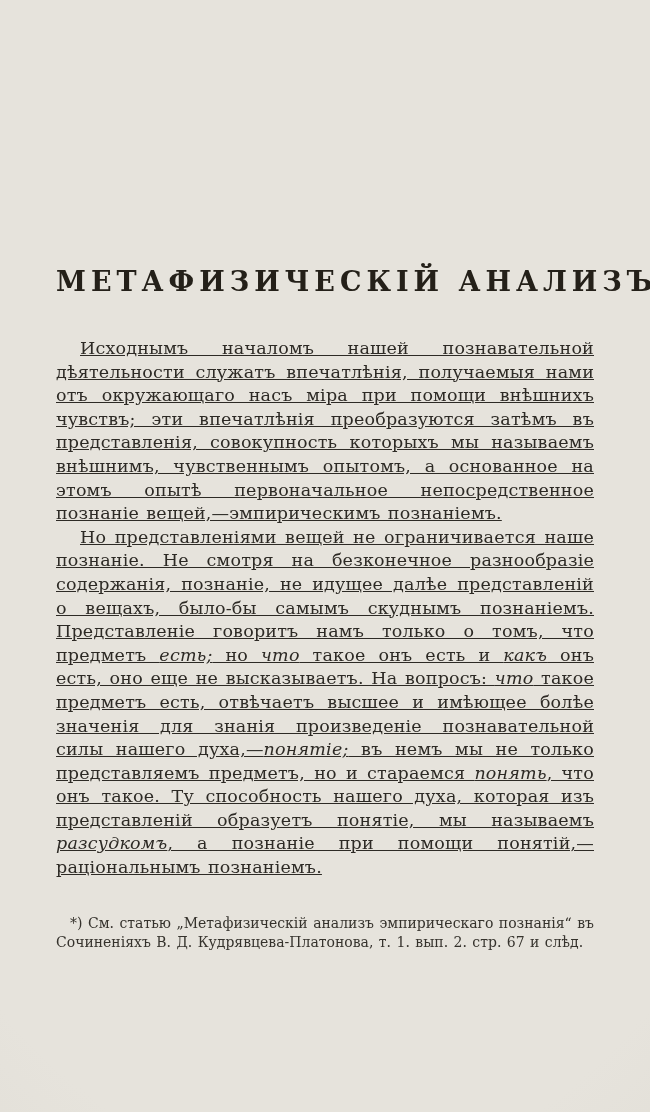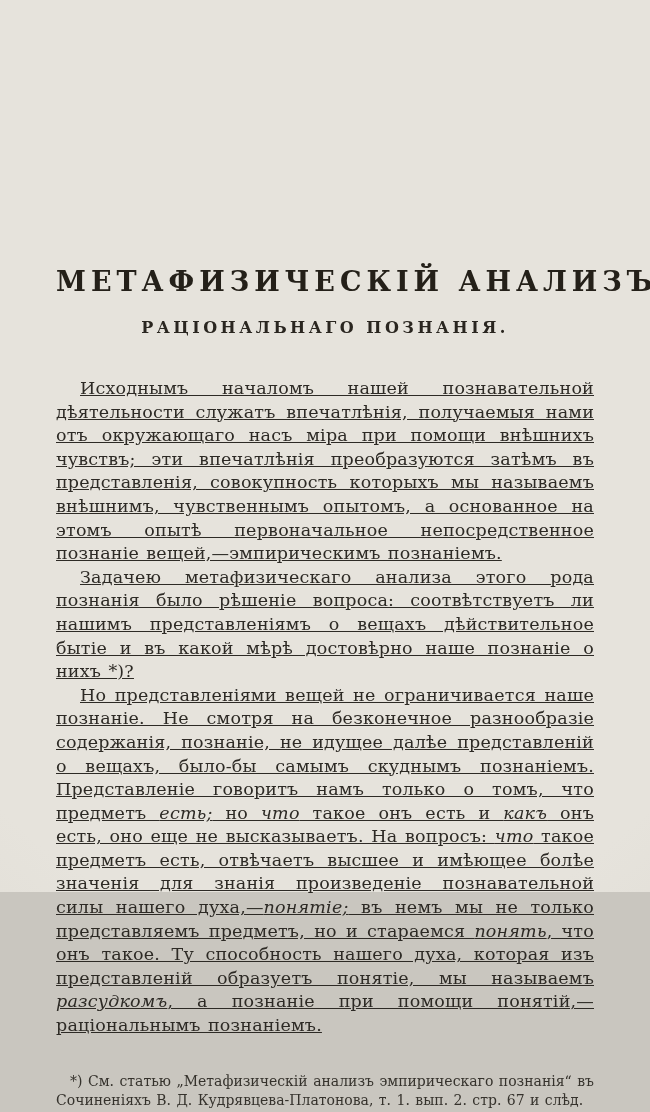--- a/index.html
+++ b/index.html
@@ -7,21 +7,21 @@
   body {
     width: 650px;
     height: 1112px;
     font-family: "DejaVu Serif", "Liberation Serif", serif;
     background: #c9c6bf;
     overflow: hidden;
   }
   .page {
     position: relative;
     width: 650px;
-    height: 892px;
+    height: 1112px;
     padding: 266px 56px 0 56px;
     color: var(--ink, #2d2a25);
     background: radial-gradient(130% 105% at 50% 45%,
                 var(--paper, #e6e3dc) 58%,
                 #dedbd3 86%,
                 #d2cfc6 100%);
   }
   .title {
     margin: 0;
     text-align: center;
@@ -61,23 +61,21 @@
     text-indent: 14px;
     word-spacing: 1px;
     color: #35322c;
   }
 </style>
 </head>
 <body>
 
 <div class="page">
   <h1 class="title">МЕТАФИЗИЧЕСКІЙ АНАЛИЗЪ</h1>
-  <h2 class="subtitle">РАЦІОНАЛЬНАГО ПОЗНАНІЯ.</h2>
 
   <div class="body-text">
       <p class="para"><span>Исходнымъ началомъ нашей познавательной дѣятельности служатъ впечатлѣнія, получаемыя нами отъ окружающаго насъ міра при помощи внѣшнихъ чувствъ; эти впечатлѣнія преобразуются затѣмъ въ представленія, совокупность которыхъ мы называемъ внѣшнимъ, чувственнымъ опытомъ, а основанное на этомъ опытѣ первоначальное непосредственное познаніе вещей,—эмпирическимъ познаніемъ.</span></p>
-      <p class="para"><span>Задачею метафизическаго анализа этого рода познанія было рѣшеніе вопроса: соотвѣтствуетъ ли нашимъ представленіямъ о вещахъ дѣйствительное бытіе и въ какой мѣрѣ достовѣрно наше познаніе о нихъ *)?</span></p>
       <p class="para"><span>Но представленіями вещей не ограничивается наше познаніе. Не смотря на безконечное разнообразіе содержанія, познаніе, не идущее далѣе представленій о вещахъ, было-бы самымъ скуднымъ познаніемъ. Представленіе говоритъ намъ только о томъ, что предметъ </span><span class="it">есть;</span><span> но </span><span class="it">что</span><span> такое онъ есть и </span><span class="it">какъ</span><span> онъ есть, оно еще не высказываетъ. На вопросъ: </span><span class="it">что</span><span> такое предметъ есть, отвѣчаетъ высшее и имѣющее болѣе значенія для знанія произведеніе познавательной силы нашего духа,—</span><span class="it">понятіе;</span><span> въ немъ мы не только представляемъ предметъ, но и стараемся </span><span class="it">понять</span><span>, что онъ такое. Ту способность нашего духа, которая изъ представленій образуетъ понятіе, мы называемъ </span><span class="it">разсудкомъ</span><span>, а познаніе при помощи понятій,—раціональнымъ познаніемъ.</span></p>
     </div>
 
   <div class="footnote">*) См. статью „Метафизическій анализъ эмпирическаго познанія“ въ Сочиненіяхъ В. Д. Кудрявцева-Платонова, т. 1. вып. 2. стр. 67 и слѣд.</div>
 
 </div>
 
 </body></html>

